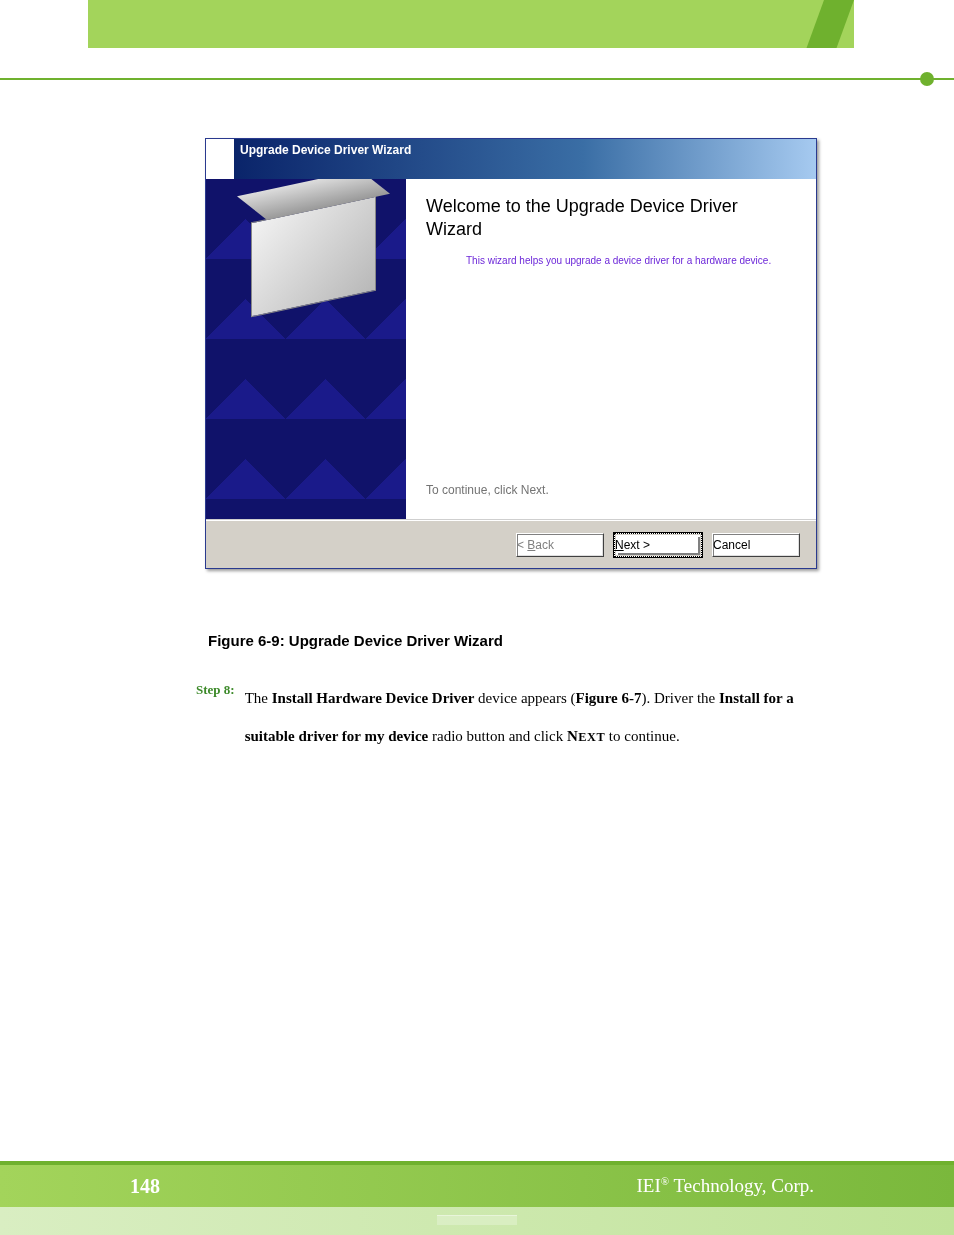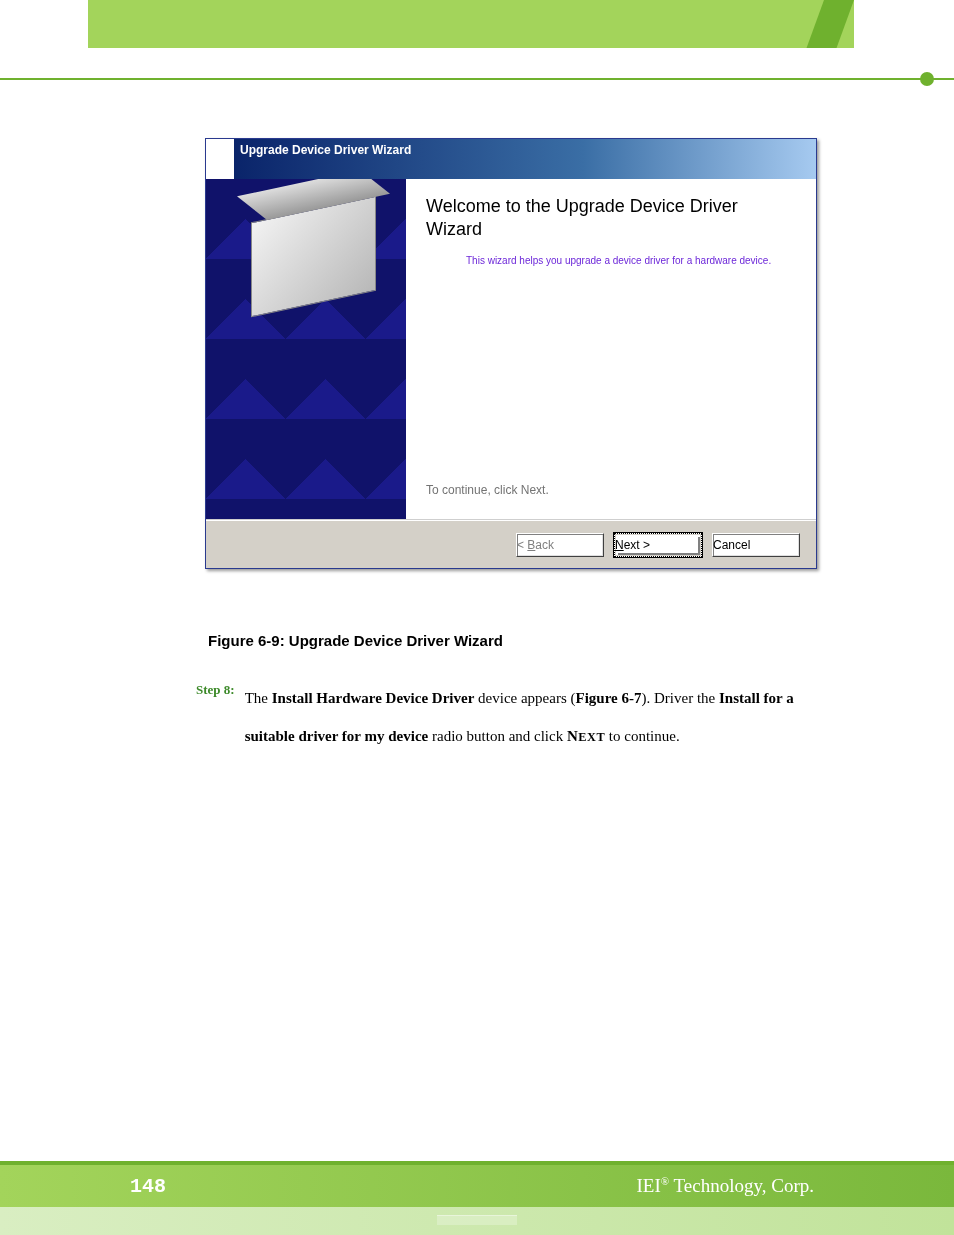--- a/index.html
+++ b/index.html
@@ -235,21 +235,20 @@
     display: flex;
     align-items: center;
     justify-content: space-between;
     padding: 0 140px 0 130px;
     color: #ffffff;
     font-family: "Times New Roman", serif;
   }
   .page-num {
     font-size: 20px;
     font-weight: bold;
-    font-family: Liberation Mono, monospace;
   }
   .corp-text {
     font-size: 19px;
     font-weight: normal;
   }
   .corp-text sup {
     font-size: 11px;
     vertical-align: super;
   }
   .bottom-pale {

